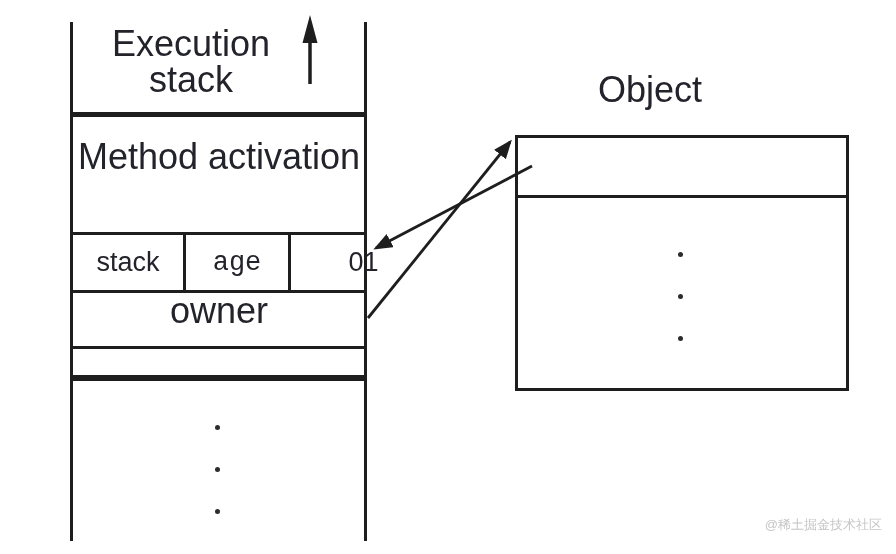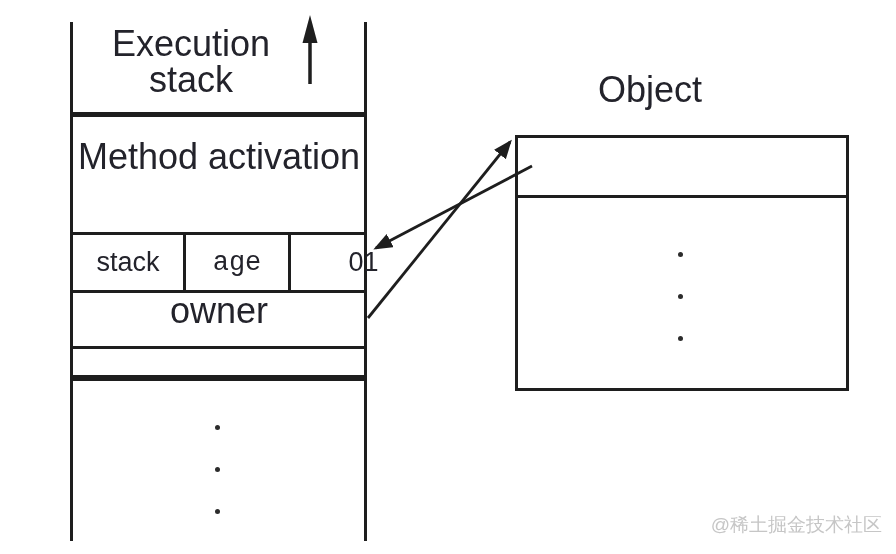--- a/index.html
+++ b/index.html
@@ -58,21 +58,21 @@
     top: 0;
     width: 896px;
     height: 554px;
     pointer-events: none;
   }
   .watermark {
     position: absolute;
     left: 620px;
     top: 513px;
     width: 262px;
-    font-size: 19px;
+    font-size: 13px;
     line-height: 24px;
     text-align: right;
     color: #c6c6c6;
   }
 </style>
 </head>
 <body>
 
 <div class="canvas">
 

